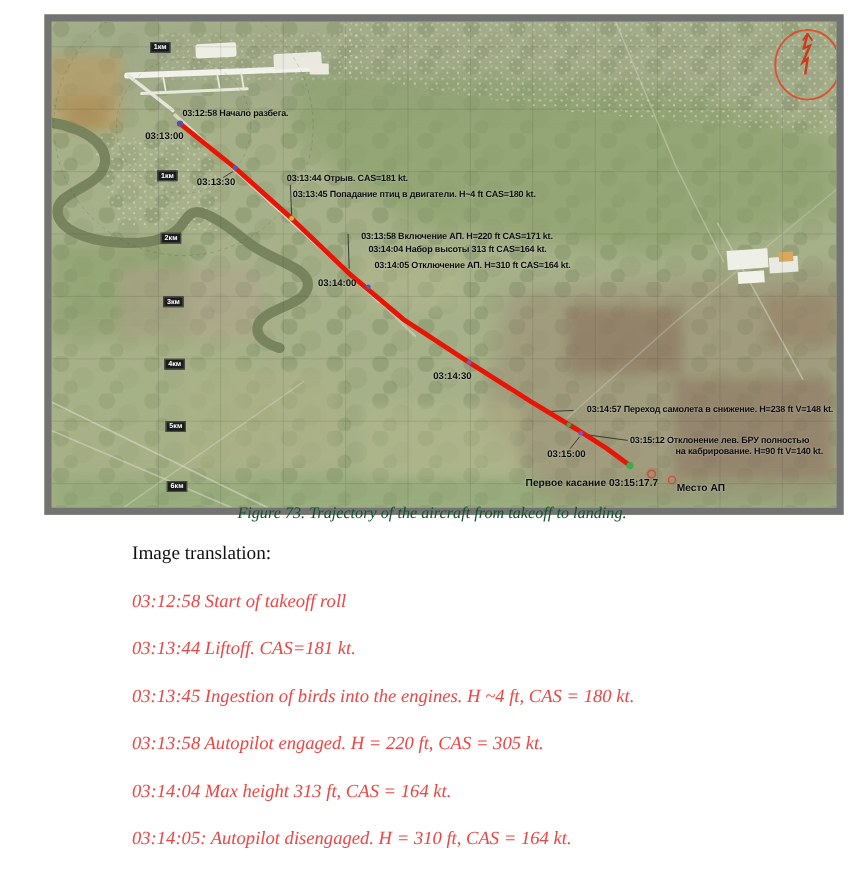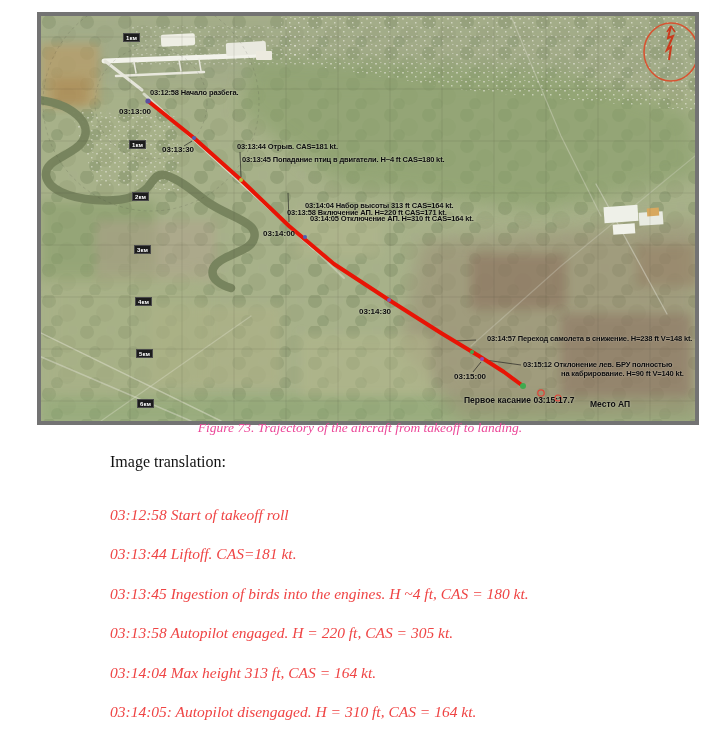--- a/index.html
+++ b/index.html
@@ -1,34 +1,34 @@
 <!DOCTYPE html>
 <html><head>
 <meta charset="utf-8">
 <style>
   html,body{margin:0;padding:0;background:#fff;}
   .page{position:relative;width:720px;height:739px;background:#ffffff;overflow:hidden;
         font-family:"Liberation Serif",serif;color:#141414;}
   
   .map{position:absolute;left:37px;top:12px;width:654px;height:405px;overflow:hidden;
-       background:#a7b189;border:4px solid #737373;}
+       background:#a7b189;border:6px solid #737373;}
   .map svg.art{position:absolute;left:0;top:0;width:100%;height:100%;}
   .mlbl{position:absolute;white-space:nowrap;
         font:bold 7.5px/1.15 "Liberation Sans",sans-serif;letter-spacing:-0.15px;
         color:#0c0c0c;text-shadow:0 0 2px rgba(255,255,255,.45);}
   .mtime{font-size:8px;letter-spacing:0;}
-  .mbig{font-size:8.5px;letter-spacing:0;margin-left:28px;}
+  .mbig{font-size:8.5px;letter-spacing:0;}
   .km{position:absolute;width:17px;height:9px;background:#1c1c1c;border:1px solid #4a4a4a;
       color:#ffffff;font:bold 6px/8px "Liberation Sans",sans-serif;text-align:center;
       box-sizing:border-box;}
   
   .caption{position:absolute;left:0;top:420px;width:720px;text-align:center;
-           font:italic 13.5px/16px "Liberation Serif",serif;color:#ec4899;}
+           font:italic 13.5px/16px "Liberation Serif",serif;color:#14532d;}
   .translation{position:absolute;left:110px;top:452px;width:560px;}
-  .tr-head{margin:0 0 33px 0;font:normal 16px/20px "Liberation Serif",serif;color:#111;}
+  .tr-head{margin:0 0 20px 0;font:normal 16px/20px "Liberation Serif",serif;color:#111;}
   .tr-line{margin:0 0 20.4px 0;font:italic 15.5px/19px "Liberation Serif",serif;color:#ef4444;}
 </style>
 </head>
 <body>
 
 <div class="page">
 
   <div class="map">
     <svg class="art" viewBox="0 0 654 405" preserveAspectRatio="none">
       <defs>
@@ -151,21 +151,21 @@
         <path d="M630,10 L627,22 L632,20 L626,34 L630,31 L628,44" stroke="#cf2f12" stroke-width="2"></path>
         <path d="M630,10 L626,16 M630,10 L634,16" stroke="#cf2f12" stroke-width="1.5"></path>
       </g>
     </svg>
 
     <div class="mlbl" style="left:109px;top:73px;">03:12:58 Начало разбега.</div>
     <div class="mlbl mtime" style="left:78px;top:91px;">03:13:00</div>
     <div class="mlbl mtime" style="left:121px;top:129px;">03:13:30</div>
     <div class="mlbl" style="left:196px;top:127px;">03:13:44 Отрыв. CAS=181 kt.</div>
     <div class="mlbl" style="left:201px;top:140px;">03:13:45 Попадание птиц в двигатели. H~4 ft CAS=180 kt.</div>
-    <div class="mlbl" style="left:246px;top:193px;">03:13:58 Включение АП. H=220 ft CAS=171 kt.</div>
+    <div class="mlbl" style="left:246px;top:175px;padding-left:12px;">03:13:58 Включение АП. H=220 ft CAS=171 kt.</div>
     <div class="mlbl" style="left:264px;top:186px;">03:14:04 Набор высоты 313 ft CAS=164 kt.</div>
     <div class="mlbl" style="left:269px;top:199px;">03:14:05 Отключение АП. H=310 ft CAS=164 kt.</div>
     <div class="mlbl mtime" style="left:222px;top:213px;">03:14:00</div>
     <div class="mlbl mtime" style="left:318px;top:291px;">03:14:30</div>
     <div class="mlbl" style="left:430px;top:319px;margin-left:16px;">03:14:57 Переход самолета в снижение. H=238 ft V=148 kt.</div>
     <div class="mlbl" style="left:482px;top:345px;">03:15:12 Отклонение лев. БРУ полностью</div>
     <div class="mlbl" style="left:520px;top:354px;text-align:right;">на кабрирование. H=90 ft V=140 kt.</div>
     <div class="mlbl mtime" style="left:413px;top:356px;">03:15:00</div>
     <div class="mlbl mbig" style="left:395px;top:380px;">Первое касание 03:15:17.7</div>
     <div class="mlbl mbig" style="left:521px;top:384px;text-align:center;">Место АП</div>

